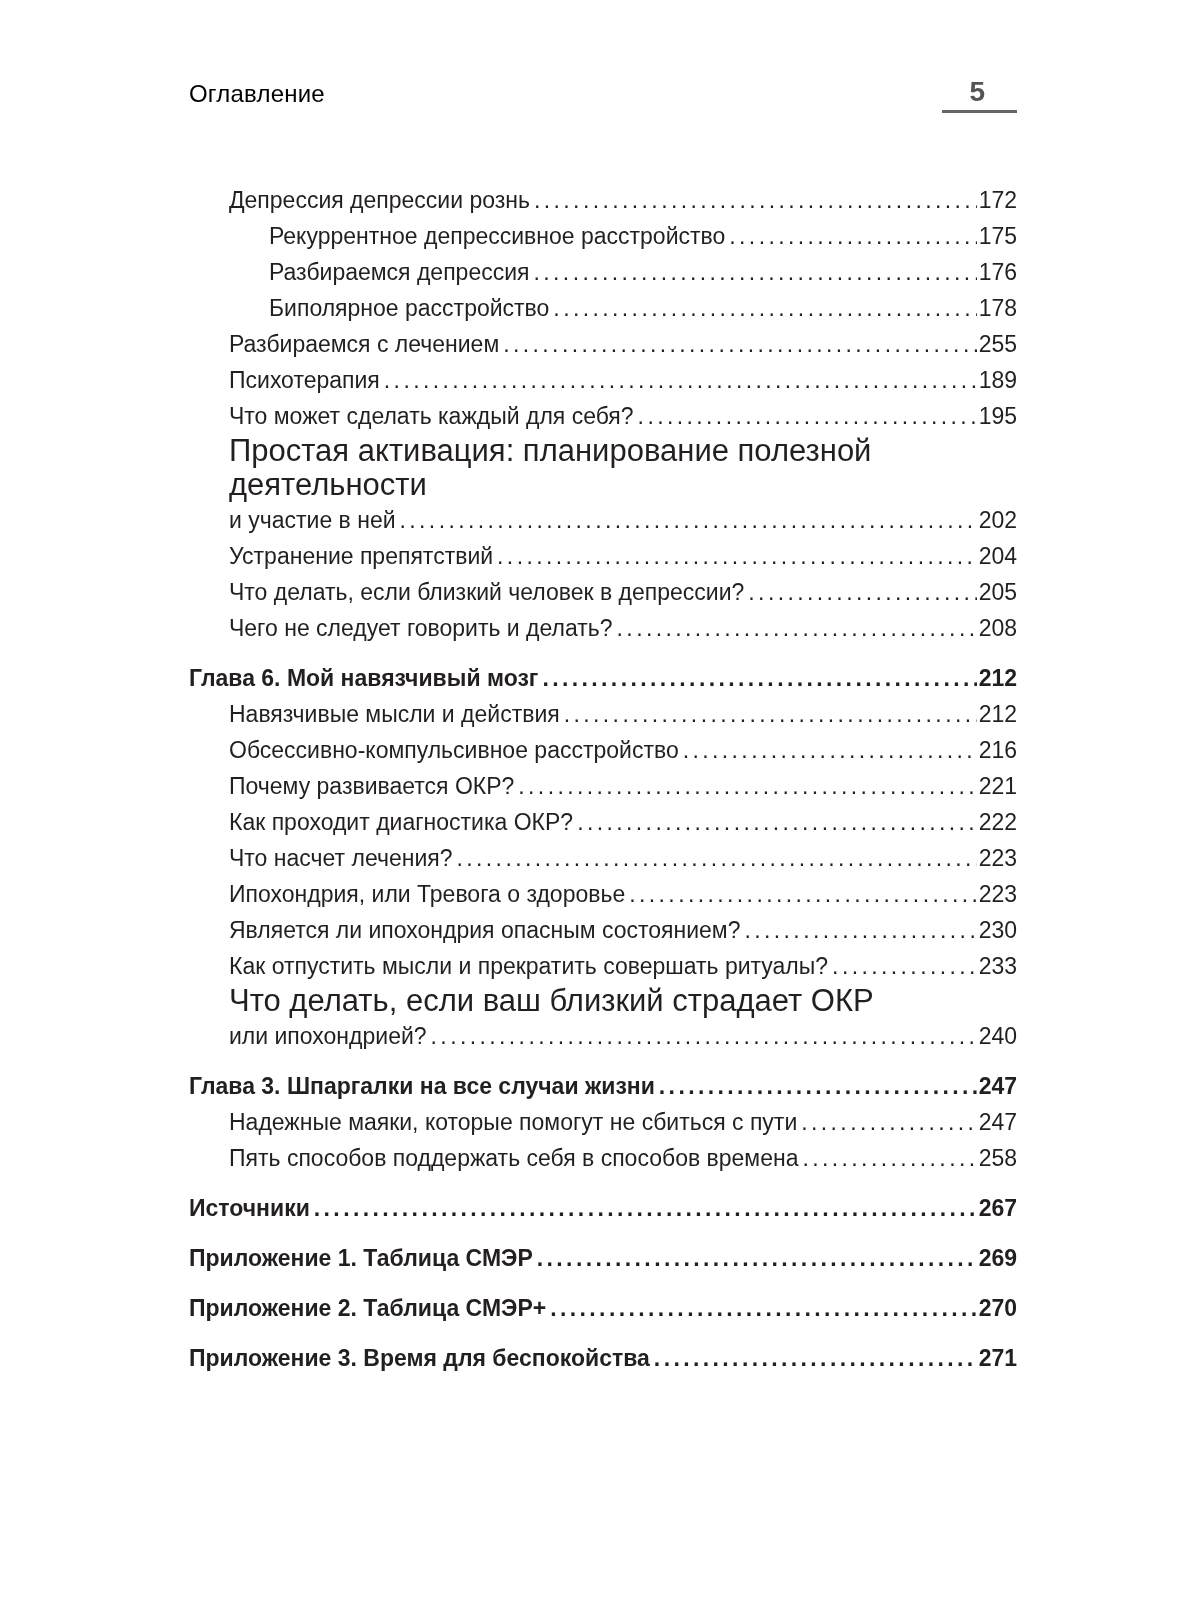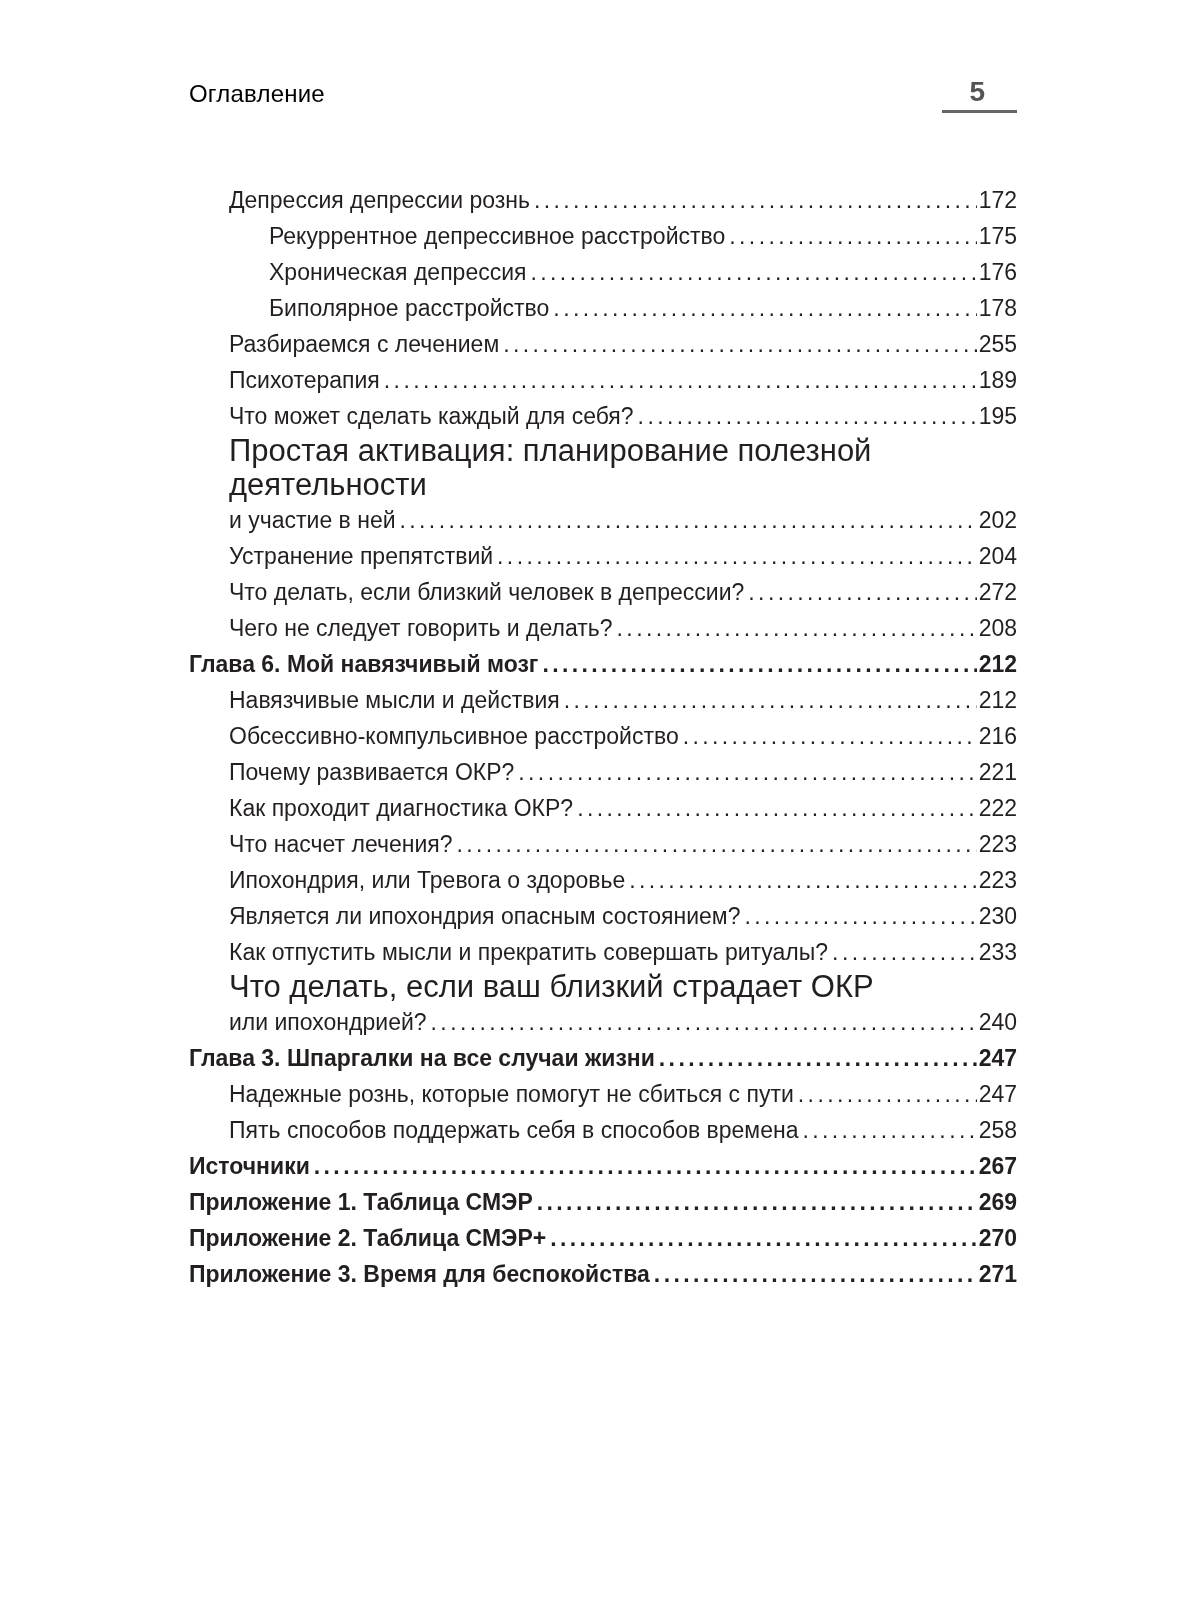--- a/index.html
+++ b/index.html
@@ -39,21 +39,21 @@
   .entry .leader::before {
     content: ". . . . . . . . . . . . . . . . . . . . . . . . . . . . . . . . . . . . . . . . . . . . . . . . . . . . . . . . . . . . . . . . . . . . . . . . . . . . . . . . . . . . . . . . . . . . . . . . . . . . . . . . . . . . . . . . . . . . . . . . . . . . . . . . . . .";
     letter-spacing: 0;
     word-spacing: -3px;
   }
   .entry .page { white-space: nowrap; text-align: right; }
   .lvl-0 { padding-left: 0; font-weight: bold; }
   .lvl-1 { padding-left: 40px; }
   .lvl-2 { padding-left: 80px; }
   .multi .first-line { font-size: 31px; line-height: 34px; }
-  .gap-chapter { }
+  .gap-chapter { margin-top: 14px; }
 </style>
 </head>
 <body>
 
 <div class="running-header">
   <span class="running-title">Оглавление</span>
   <span class="page-number">5</span>
   <div class="header-rule"></div>
 </div>
 
@@ -72,21 +72,21 @@
         <span class="title-wrap">
           <span class="title">Рекуррентное депрессивное расстройство</span>
           <span class="leader"></span>
         </span>
         <span class="page">175</span>
       </div>
     </div>
     <div class="lvl-2">
       <div class="entry">
         <span class="title-wrap">
-          <span class="title">Хроническая депрессия</span>
+          <span class="title">Разбираемся депрессия</span>
           <span class="leader"></span>
         </span>
         <span class="page">176</span>
       </div>
     </div>
     <div class="lvl-2">
       <div class="entry">
         <span class="title-wrap">
           <span class="title">Биполярное расстройство</span>
           <span class="leader"></span>
@@ -139,21 +139,21 @@
         </span>
         <span class="page">204</span>
       </div>
     </div>
     <div class="lvl-1">
       <div class="entry">
         <span class="title-wrap">
           <span class="title">Что делать, если близкий человек в депрессии?</span>
           <span class="leader"></span>
         </span>
-        <span class="page">272</span>
+        <span class="page">205</span>
       </div>
     </div>
     <div class="lvl-1">
       <div class="entry">
         <span class="title-wrap">
           <span class="title">Чего не следует говорить и делать?</span>
           <span class="leader"></span>
         </span>
         <span class="page">208</span>
       </div>
@@ -254,21 +254,21 @@
         <span class="title-wrap">
           <span class="title">Глава 3. Шпаргалки на все случаи жизни</span>
           <span class="leader"></span>
         </span>
         <span class="page">247</span>
       </div>
     </div>
     <div class="lvl-1">
       <div class="entry">
         <span class="title-wrap">
-          <span class="title">Надежные рознь, которые помогут не сбиться с пути</span>
+          <span class="title">Надежные маяки, которые помогут не сбиться с пути</span>
           <span class="leader"></span>
         </span>
         <span class="page">247</span>
       </div>
     </div>
     <div class="lvl-1">
       <div class="entry">
         <span class="title-wrap">
           <span class="title">Пять способов поддержать себя в способов времена</span>
           <span class="leader"></span>

